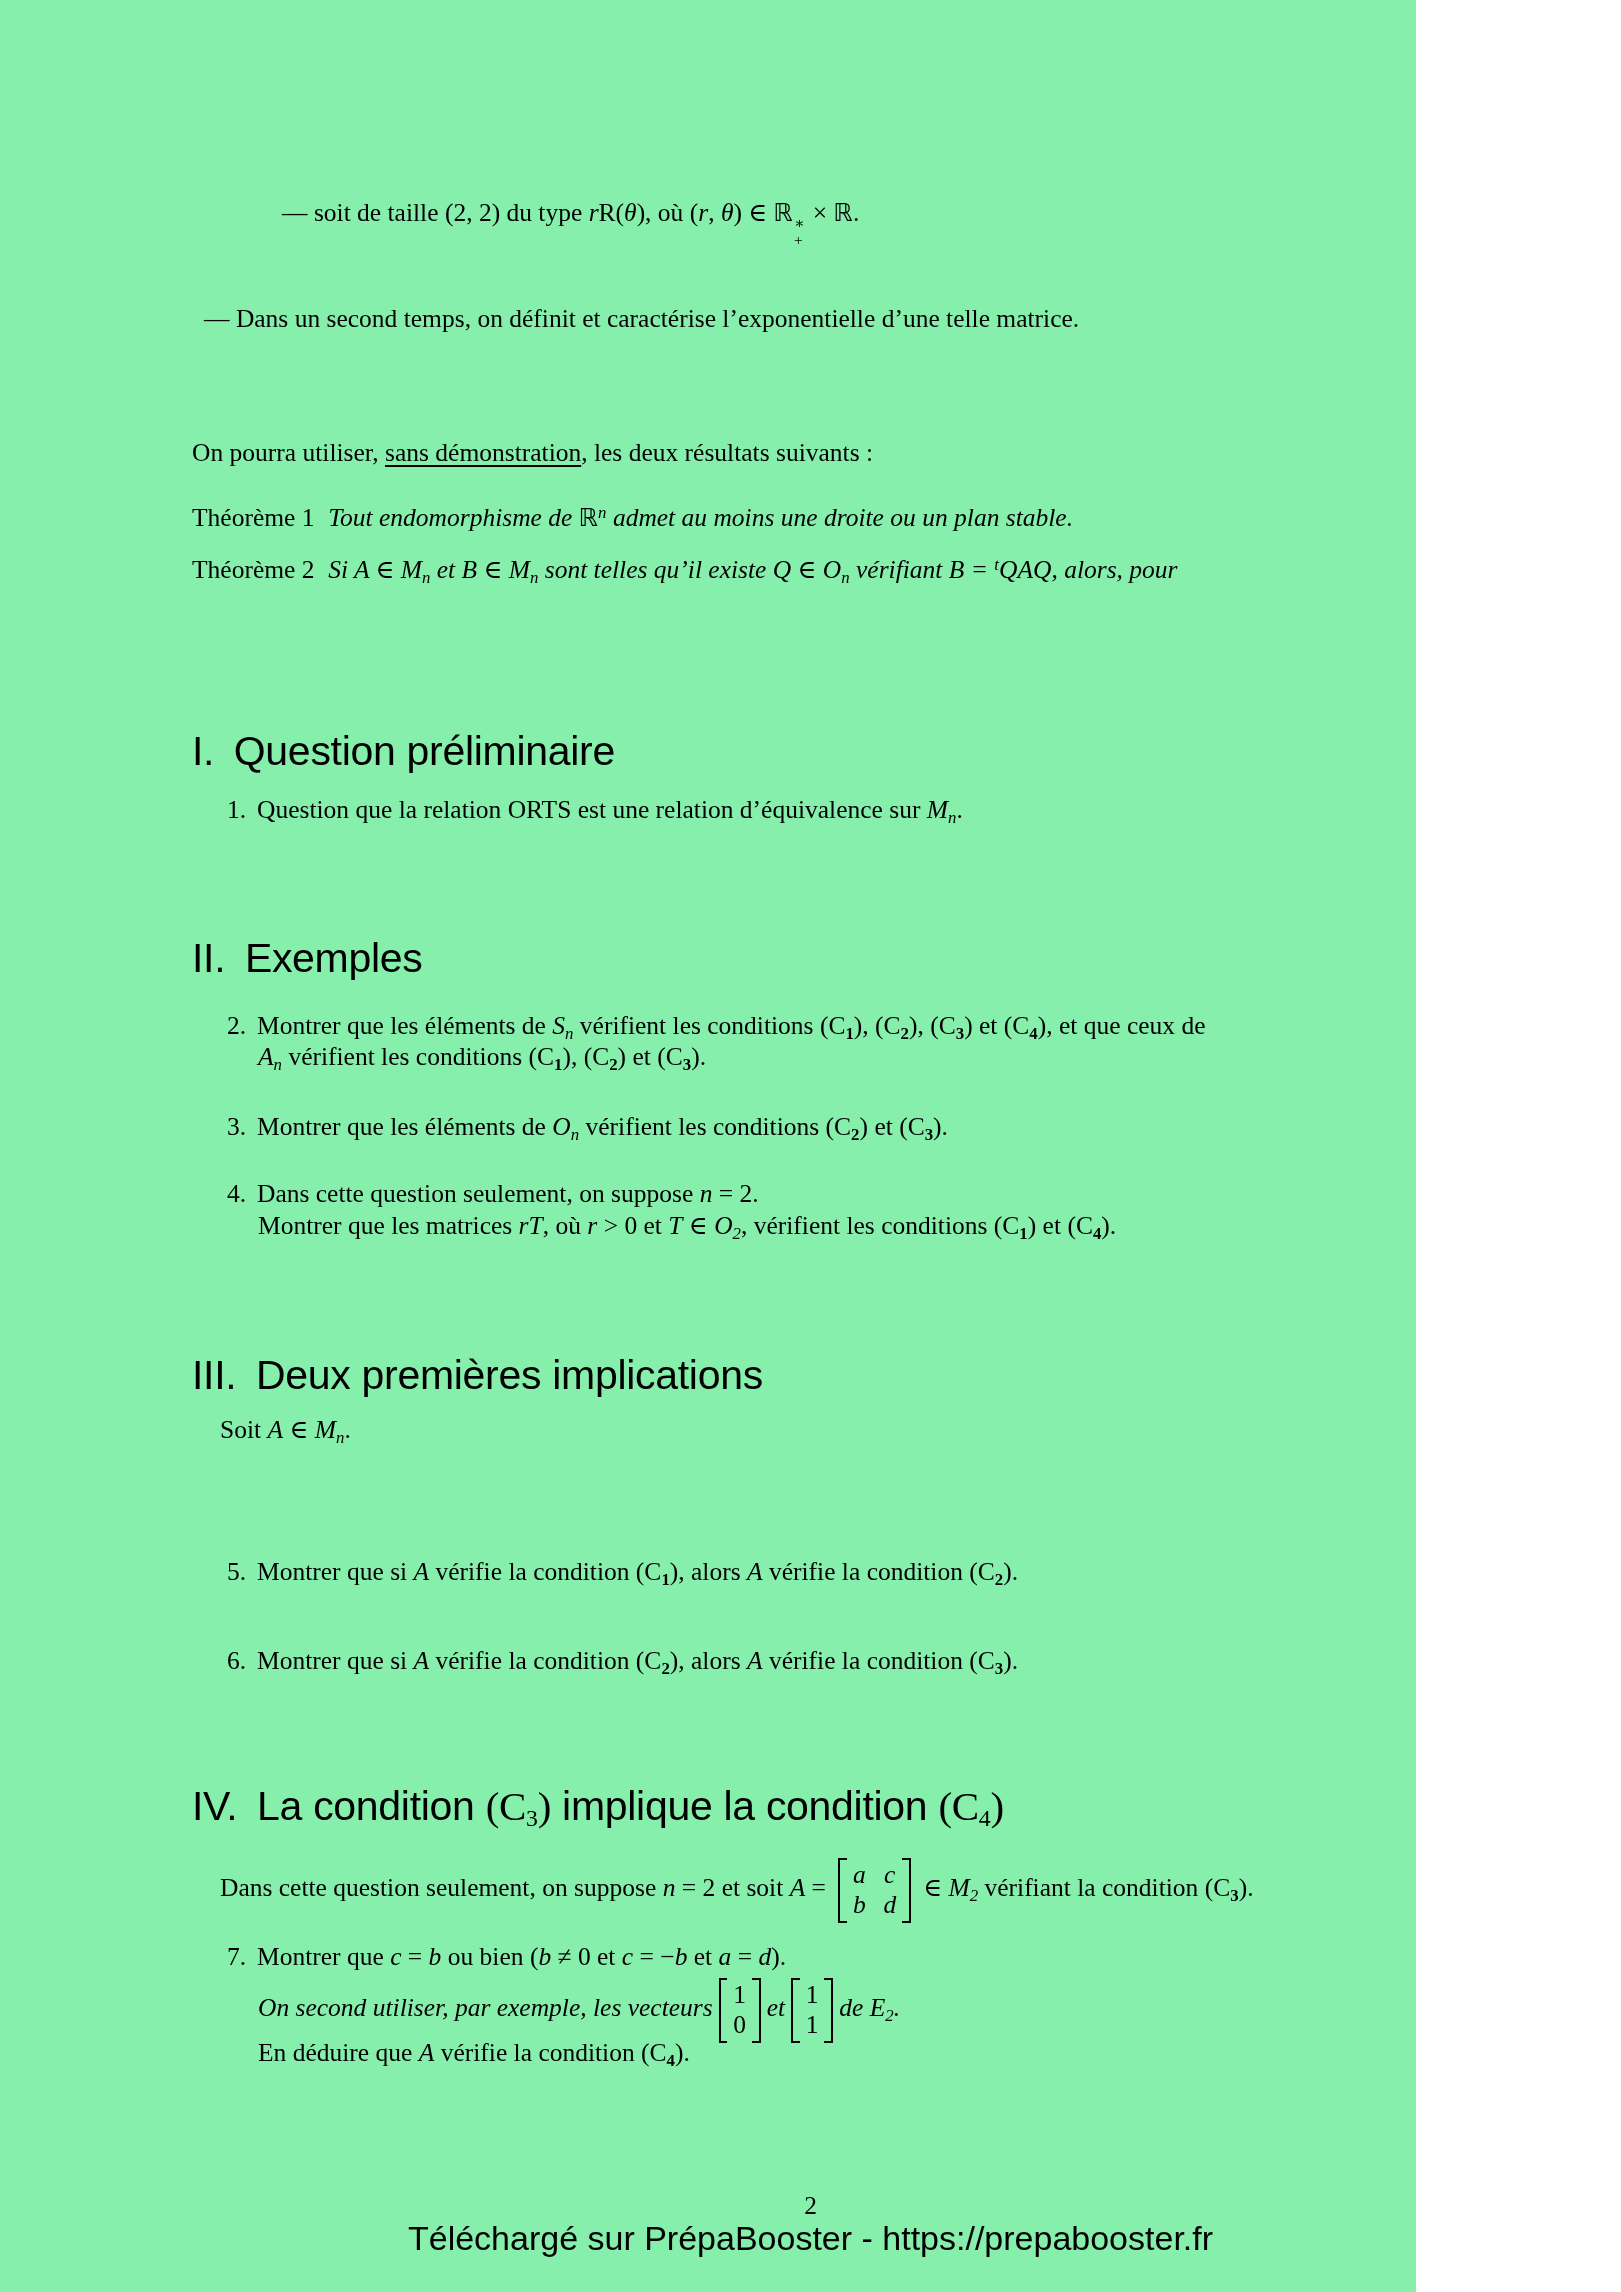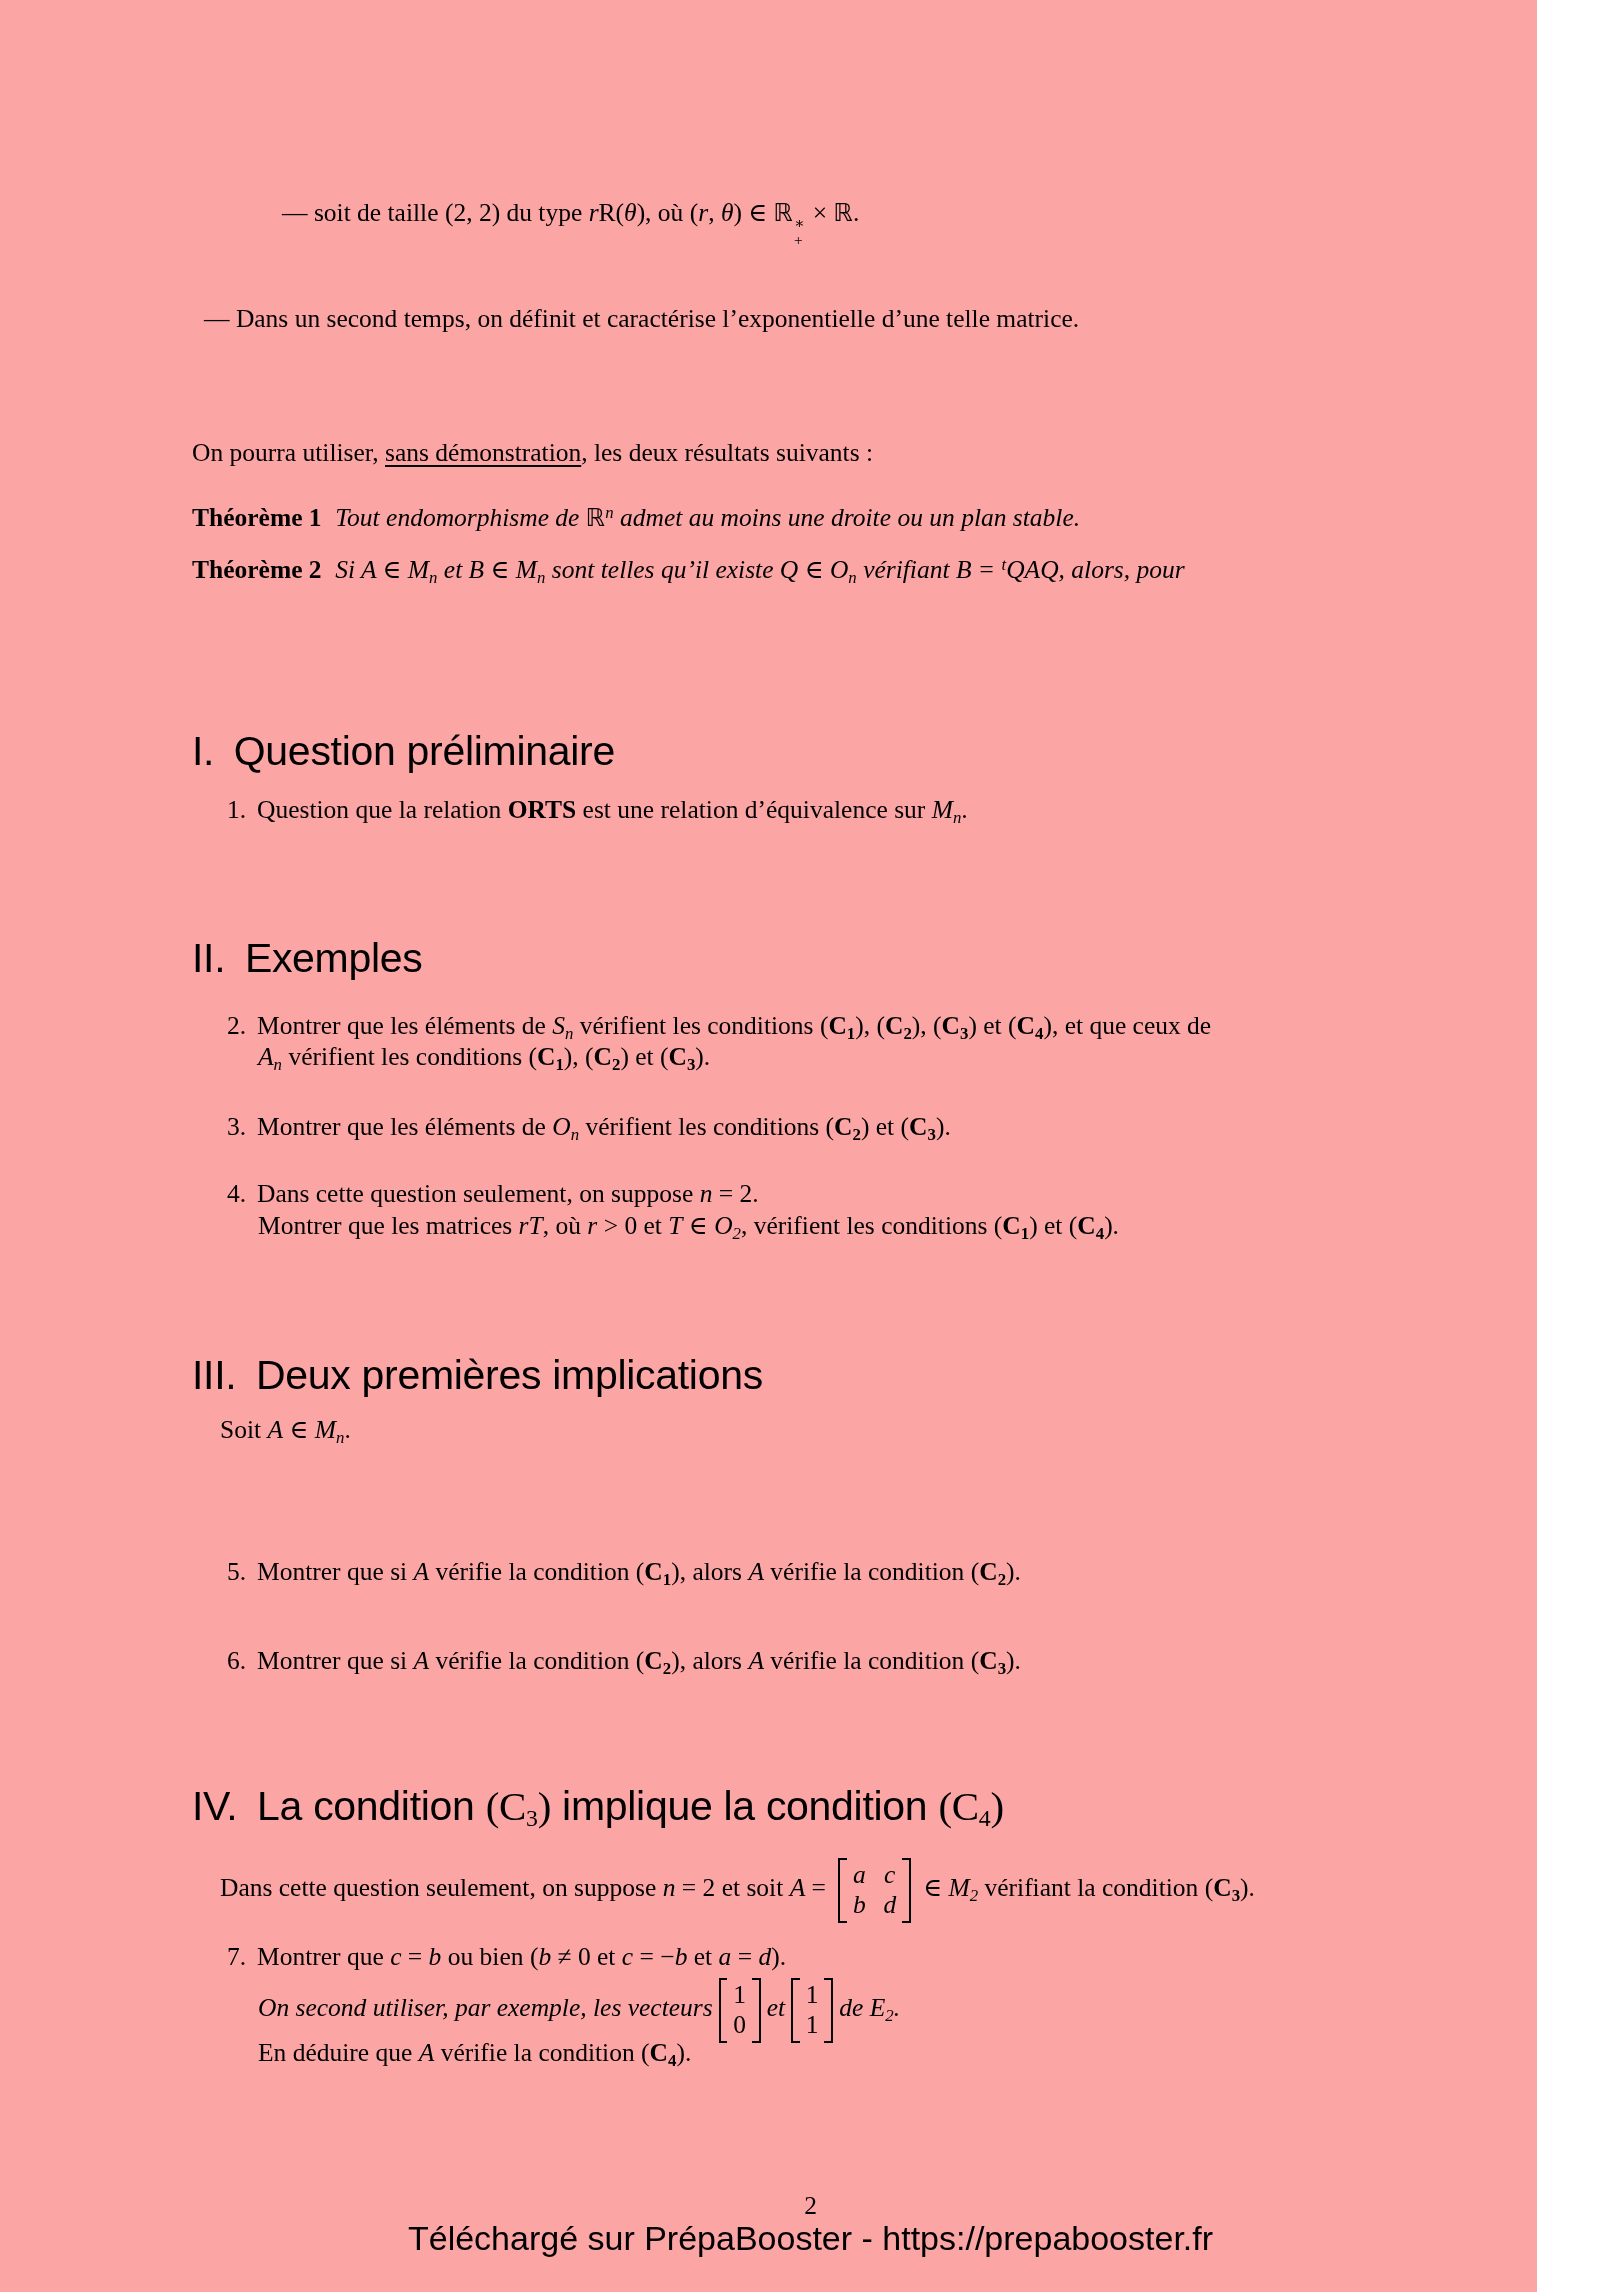--- a/index.html
+++ b/index.html
@@ -1,37 +1,37 @@
 <!DOCTYPE html>
 <html><head>
 <meta charset="utf-8">
 <style>
   html,body{margin:0;padding:0;background:#ffffff;}
   .page{
     position:relative;
-    width:1537px;height:2293px;
-    background:#fca5a5;
+    width:1416px;height:2293px;
+    background:#86efac;
     color:#000;
     font-family:"Liberation Serif","DejaVu Serif",serif;
     font-size:25.5px;
     line-height:31px;
     overflow:hidden;
   }
   .t{position:absolute;white-space:nowrap;}
   .sec{
     position:absolute;white-space:nowrap;
     font-family:"Liberation Sans","DejaVu Sans",sans-serif;
     font-weight:400;font-size:41px;line-height:47px;letter-spacing:-0.3px;
   }
   .sec .num{display:inline-block;margin-right:19.6px;}
   .qnum{display:inline-block;min-width:30px;}
   
   .sg{white-space:pre-wrap;}
   .sg.i{font-style:italic;}
-  .sg.b{font-weight:700;margin-top:48px;}
+  .sg.b{font-weight:400;margin-top:48px;}
   .sg.u{text-decoration:underline;text-underline-offset:3.9px;}
   .sg.gap{margin-right:13.7px;}
   .sg.sub,.sg.isub,.sg.bsub{font-size:66%;vertical-align:-0.28em;}
   .sg.isub{font-style:italic;}
   .sg.bsub{font-weight:700;}
   .sg.sup,.sg.isup{font-size:66%;vertical-align:0.5em;}
   .sg.isup{font-style:italic;}
   .sg.bb{font-family:"DejaVu Sans","DejaVu Serif",sans-serif;font-size:96%;}
   .sg.hm{font-family:"Liberation Serif","DejaVu Serif",serif;}
   .sg.hmsub{font-family:"Liberation Serif","DejaVu Serif",serif;font-size:58%;vertical-align:-0.25em;}

